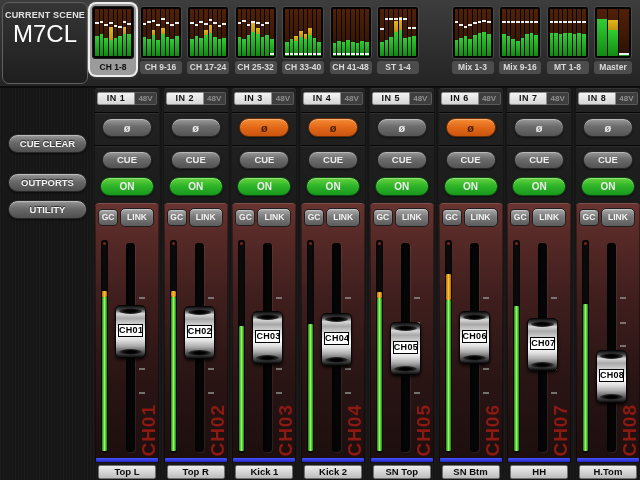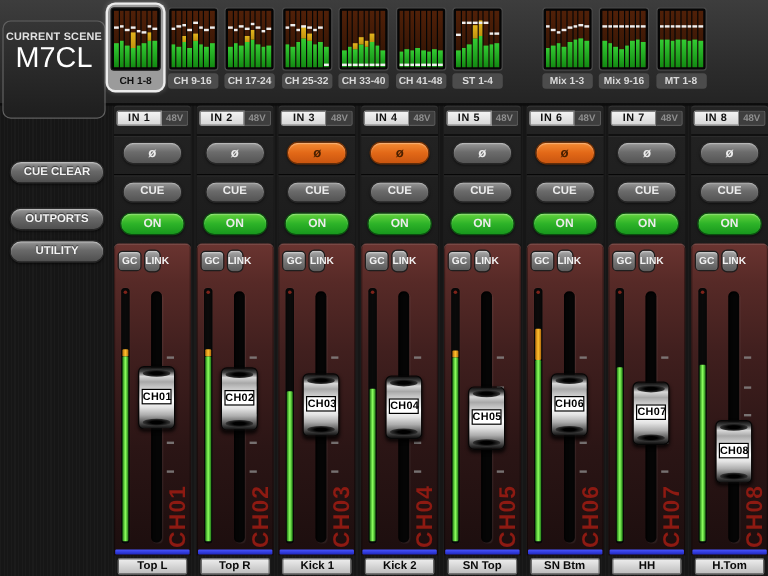--- a/index.html
+++ b/index.html
@@ -4,21 +4,21 @@
 <style>
   *{margin:0;padding:0;box-sizing:border-box}
   html,body{width:640px;height:480px;overflow:hidden;background:#000}
   .app{position:relative;width:640px;height:480px;background:#161616;
        background-image:repeating-linear-gradient(90deg,rgba(255,255,255,.025) 0 1px,transparent 1px 3px);
        font-family:"Liberation Sans",sans-serif;-webkit-font-smoothing:antialiased}
 
   
   .topbar{position:absolute;left:0;top:0;width:640px;height:88px;
           background:linear-gradient(#3d3d3d,#2b2b2b 70%,#242424);border-bottom:2px solid #0c0c0c}
-  .scene{position:absolute;left:2px;top:17px;width:86px;height:82px;border:1px solid #616161;border-radius:7px;
+  .scene{position:absolute;left:2px;top:2px;width:86px;height:82px;border:1px solid #616161;border-radius:7px;
          background:linear-gradient(#353535,#1e1e1e);text-align:center;color:#fff}
   .scene-title{font-size:9px;font-weight:bold;color:#e2e2e2;margin-top:7px;letter-spacing:.2px}
   .scene-row{display:flex;justify-content:center;align-items:flex-end;gap:3px;height:33px;margin-top:1px}
   .scene-num{font-size:31px;line-height:33px;color:#fff}
   .scene-edit{width:13px;height:13px;background:linear-gradient(#e8bc3a,#c3920f);color:#241c00;font-size:10px;
               font-weight:bold;line-height:13px;border-radius:3px;margin-bottom:4px}
   .scene-model{font-size:24px;line-height:26px;color:#fff;margin-top:1px}
 
   .tabs{position:absolute;left:90px;top:4px;display:flex;align-items:flex-start}
   .tab{width:46px;margin-right:1.5px;border-radius:6px;padding:2px 2px 1px;cursor:pointer;position:relative}
@@ -66,21 +66,21 @@
   .cue{top:63px;left:7px;right:7px;height:18px;font-size:9.5px;line-height:16px;
        background:linear-gradient(#999,#6b6b6b 45%,#535353)}
   .on{top:89px;left:5px;right:5px;height:19px;font-size:10px;line-height:17px;
       background:linear-gradient(#64d33d,#2db328 50%,#18971d);border-color:#0c4d10}
   .panel{position:absolute;top:115px;left:0;right:0;height:260px;border-radius:4px 4px 0 0;
          background:linear-gradient(#6a3430 0%,#572a27 12%,#401f1e 35%,#2b1515 65%,#1c0e0e 100%);
          box-shadow:inset 0 1px 0 rgba(255,255,255,.14),inset 1px 0 0 rgba(0,0,0,.35),inset -1px 0 0 rgba(0,0,0,.35)}
   .gc{position:absolute;top:6px;left:3px;width:20px;height:17px;border-radius:4px;border:1px solid #1e1e1e;
       background:linear-gradient(#ababab,#7b7b7b 45%,#5c5c5c);color:#f2f2f2;font-size:8.5px;font-weight:bold;
       line-height:15px;text-align:center;box-shadow:inset 0 1px 1px rgba(255,255,255,.4);font-family:inherit;cursor:pointer}
-  .link{position:absolute;top:5px;left:25px;width:14px;height:19px;border-radius:5px;border:1px solid #1e1e1e;
+  .link{position:absolute;top:5px;left:25px;width:34px;height:19px;border-radius:5px;border:1px solid #1e1e1e;
       background:linear-gradient(#ababab,#7b7b7b 45%,#5c5c5c);color:#f2f2f2;font-size:8.5px;font-weight:bold;
       line-height:17px;text-align:center;box-shadow:inset 0 1px 1px rgba(255,255,255,.4);font-family:inherit;cursor:pointer}
   .meter{position:absolute;left:6px;top:37px;width:7px;height:213px;background:#0a0a0a;border-radius:3px;
          box-shadow:inset 0 0 2px #000,0 0 1px rgba(255,255,255,.1)}
   .peak{position:absolute;top:2px;left:2px;width:3px;height:3px;border-radius:50%;background:#7e231a}
   .mfill{position:absolute;bottom:2px;left:1px;width:5px;border-radius:1px;
          background:linear-gradient(to right,#1e7a12,#8cff5e 50%,#1e7a12)}
   .mtip{position:absolute;left:1px;width:5px;border-radius:1px;
         background:linear-gradient(to right,#b56a0a,#ffc02e 50%,#b56a0a)}
   .slot{position:absolute;left:31px;top:40px;width:9px;height:209px;background:#050505;border-radius:4px;
@@ -491,20 +491,36 @@
               <div class="fill" style="height: 48%;"></div>
               <div class="dash" style="top: calc(27% - 1px);"></div>
             </div>
             <div class="bar">
               <div class="fill" style="height: 46%;"></div>
               <div class="dash" style="top: calc(27% - 1px);"></div>
             </div>
           </div>
     <div class="tablabel">MT 1-8</div>
   </div>
+        <div class="tab narrow">
+    <div class="tabmeter">
+            <div class="bar">
+              <div class="fill" style="height: 78%;"></div>
+            </div>
+            <div class="bar">
+              <div class="fill" style="height: 55%;"></div>
+              <div class="tipseg" style="bottom: 55%; height: 22%;"></div>
+            </div>
+            <div class="bar">
+              <div class="fill" style="height: 4%;"></div>
+              <div class="dash" style="top: calc(95% - 1px);"></div>
+            </div>
+          </div>
+    <div class="tablabel">Master</div>
+  </div>
       </div>
   </div>
 
   <div class="sidebar">
     <button class="sbtn b1">CUE CLEAR</button>
     <button class="sbtn b2">OUTPORTS</button>
     <button class="sbtn b3">UTILITY</button>
   </div>
 
   <div class="strips">

